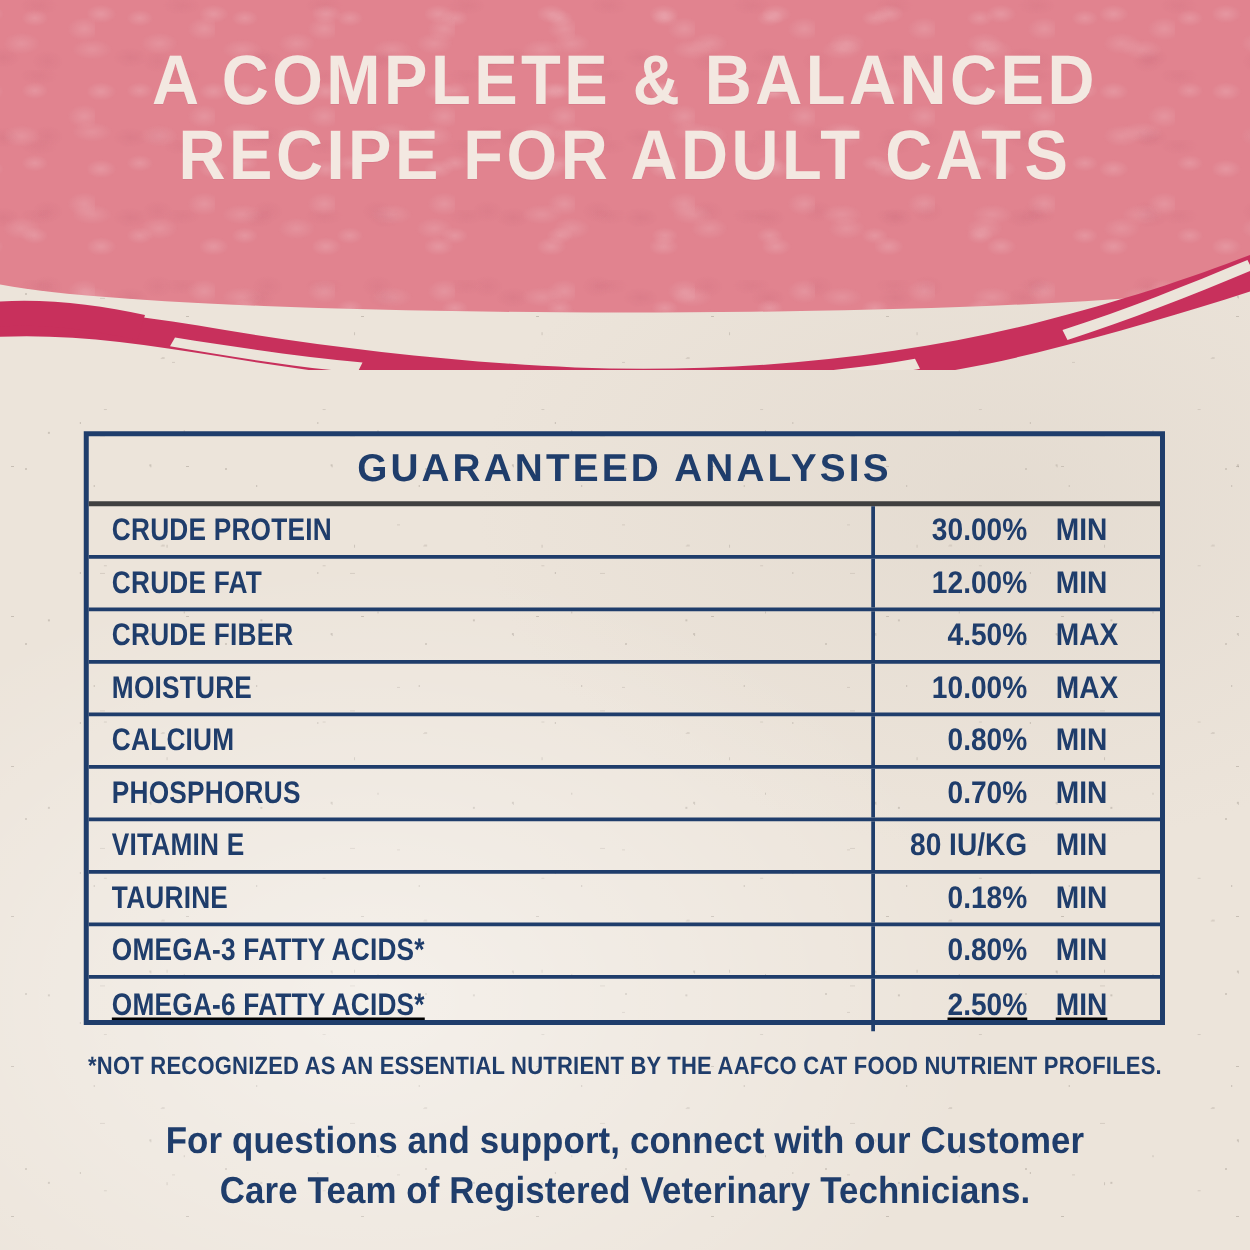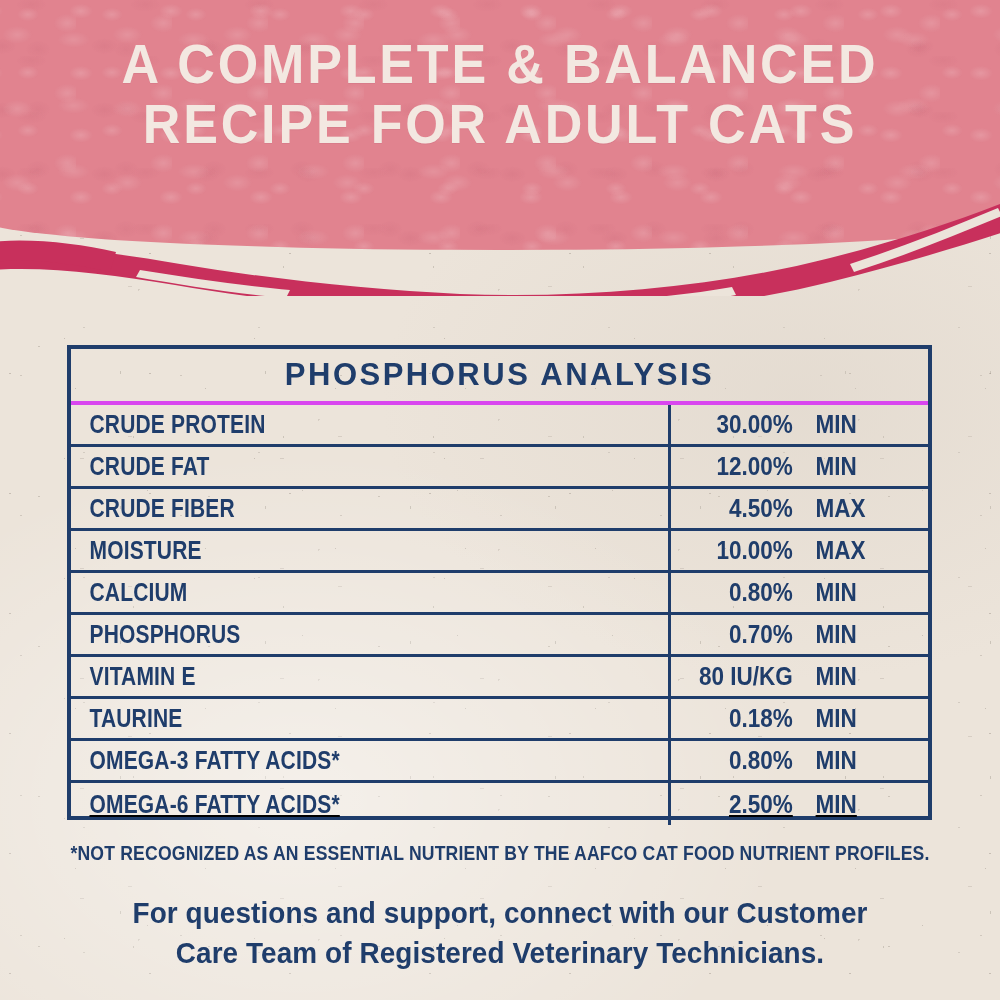--- a/index.html
+++ b/index.html
@@ -111,21 +111,21 @@
     background:transparent;
   }
   #ga-title {
     height:52px;
     display:flex; align-items:center; justify-content:center;
     color:#1f3d6b;
     font-size:31px;
     font-weight:bold;
     letter-spacing:2.5px;
   }
-  #ga-rows { border-top:4px solid #d946ef; }
+  #ga-rows { border-top:4px solid #404040; }
 
   .ga-row {
     display:flex;
     height:42px;
     border-bottom:3px solid #1f3d6b;
   }
   .ga-row:last-child { border-bottom:none;text-decoration:underline; }
 
   .ga-name {
     flex:0 0 597px;
@@ -139,20 +139,21 @@
     transform:scaleX(.84);
     white-space:nowrap;
   }
   .ga-val-cell {
     flex:1 1 auto;
     display:flex; align-items:center;
     border-left:3px solid #1f3d6b;
     color:#1f3d6b;
     font-size:25px;
     font-weight:bold;
+    margin-left:29px;
   }
   .ga-amount {
     flex:0 0 132px;
     text-align:right;
     padding-right:4px;
     transform:scaleX(.9);
   }
   .ga-unit {
     flex:0 0 auto;
     padding-left:14px;
@@ -223,21 +224,21 @@
       <path fill="#ece4da" d="
         M520,116 C 600,118 680,112 742,101 L 746,109 C 682,121 600,127 518,124 Z"></path>
       <path fill="#ece4da" d="
         M860,78 C 910,62 960,42 1008,22 L 1012,30 C 964,50 914,70 864,86 Z"></path>
       <path fill="#c8305c" d="
         M430,124 C 470,130 520,133 560,132 L 558,140 C 516,141 466,138 428,132 Z"></path>
     </svg>
   </div>
 
   <div id="ga-table">
-    <div id="ga-title">PHOSPHORUS ANALYSIS</div>
+    <div id="ga-title">GUARANTEED ANALYSIS</div>
 
     <div id="ga-rows">
 
       <div class="ga-row">
         <div class="ga-name">CRUDE PROTEIN</div>
         <div class="ga-val-cell">
           <span class="ga-amount">30.00%</span>
           <span class="ga-unit">MIN</span>
         </div>
       </div>

